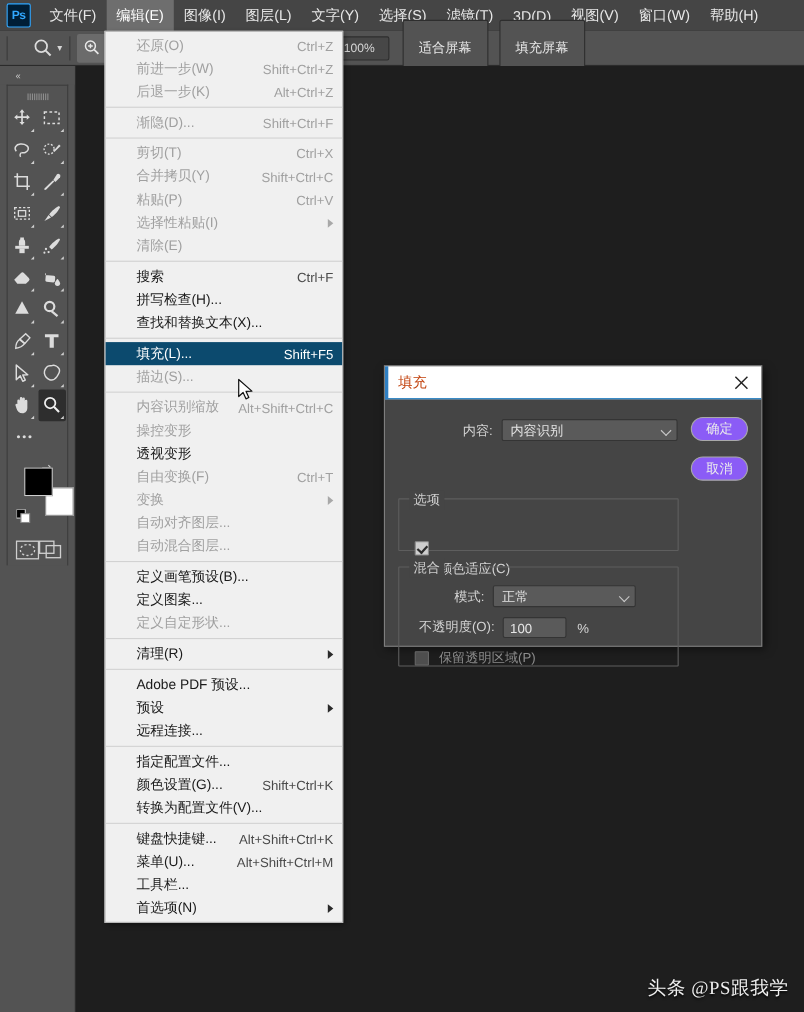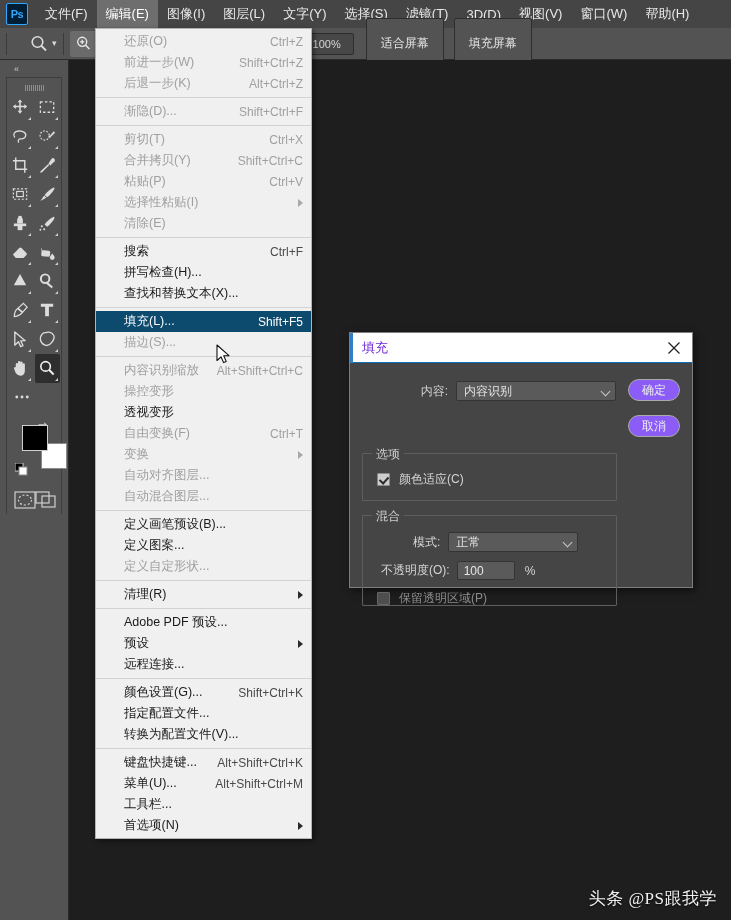--- a/index.html
+++ b/index.html
@@ -245,21 +245,21 @@
     border-bottom: 1px solid #0a6fb8;
     display: flex; align-items: center;
     padding-left: 12px;
   }
   #dlg-title::before {
     content: "";
     position: absolute; left: 0; top: 0; bottom: -1px;
     width: 3px; background: #2f7fc2;
   }
   #dlg-title-text {
-    color: #6d28d9; font-size: 13px;
+    color: #c2410c; font-size: 13px;
   }
   #dlg-close {
     position: absolute; right: 10px; top: 50%;
     transform: translateY(-50%);
     width: 16px; height: 16px;
     color: #222;
   }
   #dlg-body {
     position: relative;
     height: 281px;
@@ -713,25 +713,25 @@
       </div>
       <div class="mi">
         <span>预设</span>
         <span class="arrow"></span>
       </div>
       <div class="mi">
         <span>远程连接...</span>
       </div>
       <div class="mi-sep"></div>
       <div class="mi">
+        <span>指定配置文件...</span>
+      </div>
+      <div class="mi">
         <span>颜色设置(G)...</span>
         <span class="acc">Shift+Ctrl+K</span>
-      </div>
-      <div class="mi">
-        <span>指定配置文件...</span>
       </div>
       <div class="mi">
         <span>转换为配置文件(V)...</span>
       </div>
       <div class="mi-sep"></div>
       <div class="mi">
         <span>键盘快捷键...</span>
         <span class="acc">Alt+Shift+Ctrl+K</span>
       </div>
       <div class="mi">
@@ -775,21 +775,21 @@
         <div style="margin-left:12px; margin-top:6px;">
           <div class="pillbtn">确定</div>
           <div class="pillbtn" style="margin-top:14px;">取消</div>
         </div>
       </div>
 
       <div class="group" style="width:255px; height:48px; margin-top:16px;">
         <span class="glabel">选项</span>
         <div class="dlg-row" style="padding:17px 0 0 14px;">
           <span class="cb on"></span>
-          <span class="dlg-label" style="margin-left:9px;">颜色适应(C)</span>
+          <span class="dlg-label" style="margin-left:9px;margin-top:38px;">颜色适应(C)</span>
         </div>
       </div>
 
       <div class="group" style="width:255px; height:91px; margin-top:14px;">
         <span class="glabel">混合</span>
 
         <div class="dlg-row" style="padding:16px 0 0 0; justify-content:flex-start; margin-left:50px;">
           <span class="dlg-label">模式:</span>
           <div class="select" style="width:130px; margin-left:8px;">
             <span>正常</span>

